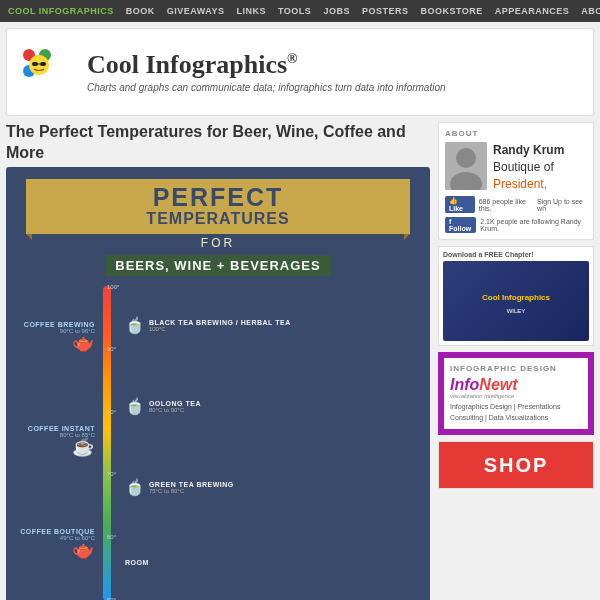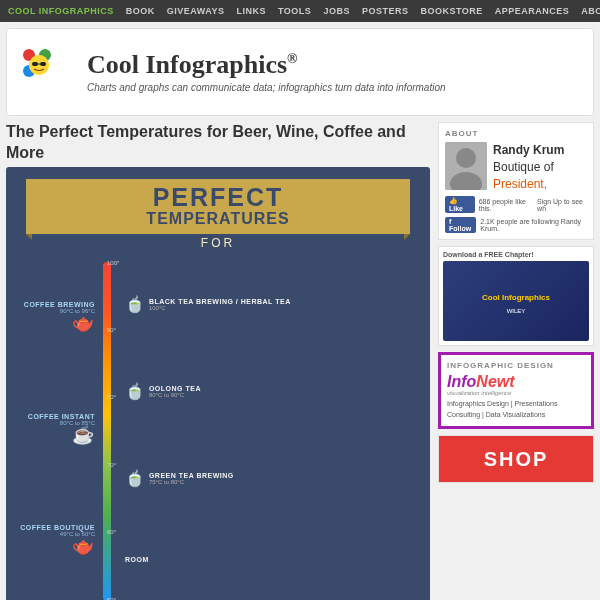--- a/index.html
+++ b/index.html
@@ -304,21 +304,21 @@
     }
     .book-cover-sub {
       color: #fff;
       font-size: 6px;
       text-align: center;
     }
 
     
     .infonewt-section {
       background: white;
-      border: 3px solid #a21caf;
+      border: 6px solid #a21caf;
       padding: 6px;
     }
     .infonewt-logo {
       font-size: 16px;
       font-weight: 900;
       color: #1a5fa8;
       font-style: italic;
       line-height: 1;
     }
     .infonewt-logo span { color: #a21caf; }
@@ -452,20 +452,21 @@
     <div id="article-title">The Perfect Temperatures for Beer, Wine, Coffee and More</div>
 
     <div id="infographic">
 
       <div id="banner">
         <div class="banner-ribbon">
           <div class="perfect-text">PERFECT</div>
           <div class="temps-text">TEMPERATURES</div>
         </div>
         <div class="for-text">FOR</div>
+        <div class="beers-text">BEERS, WINE + BEVERAGES</div>
       </div>
 
       <div class="infographic-body">
 
         <div class="left-col">
           <div class="temp-item">
             <span class="item-label">Coffee Brewing</span>
             <span class="item-temp">90°C to 96°C</span>
             <span class="item-icon">🫖</span>
           </div>

